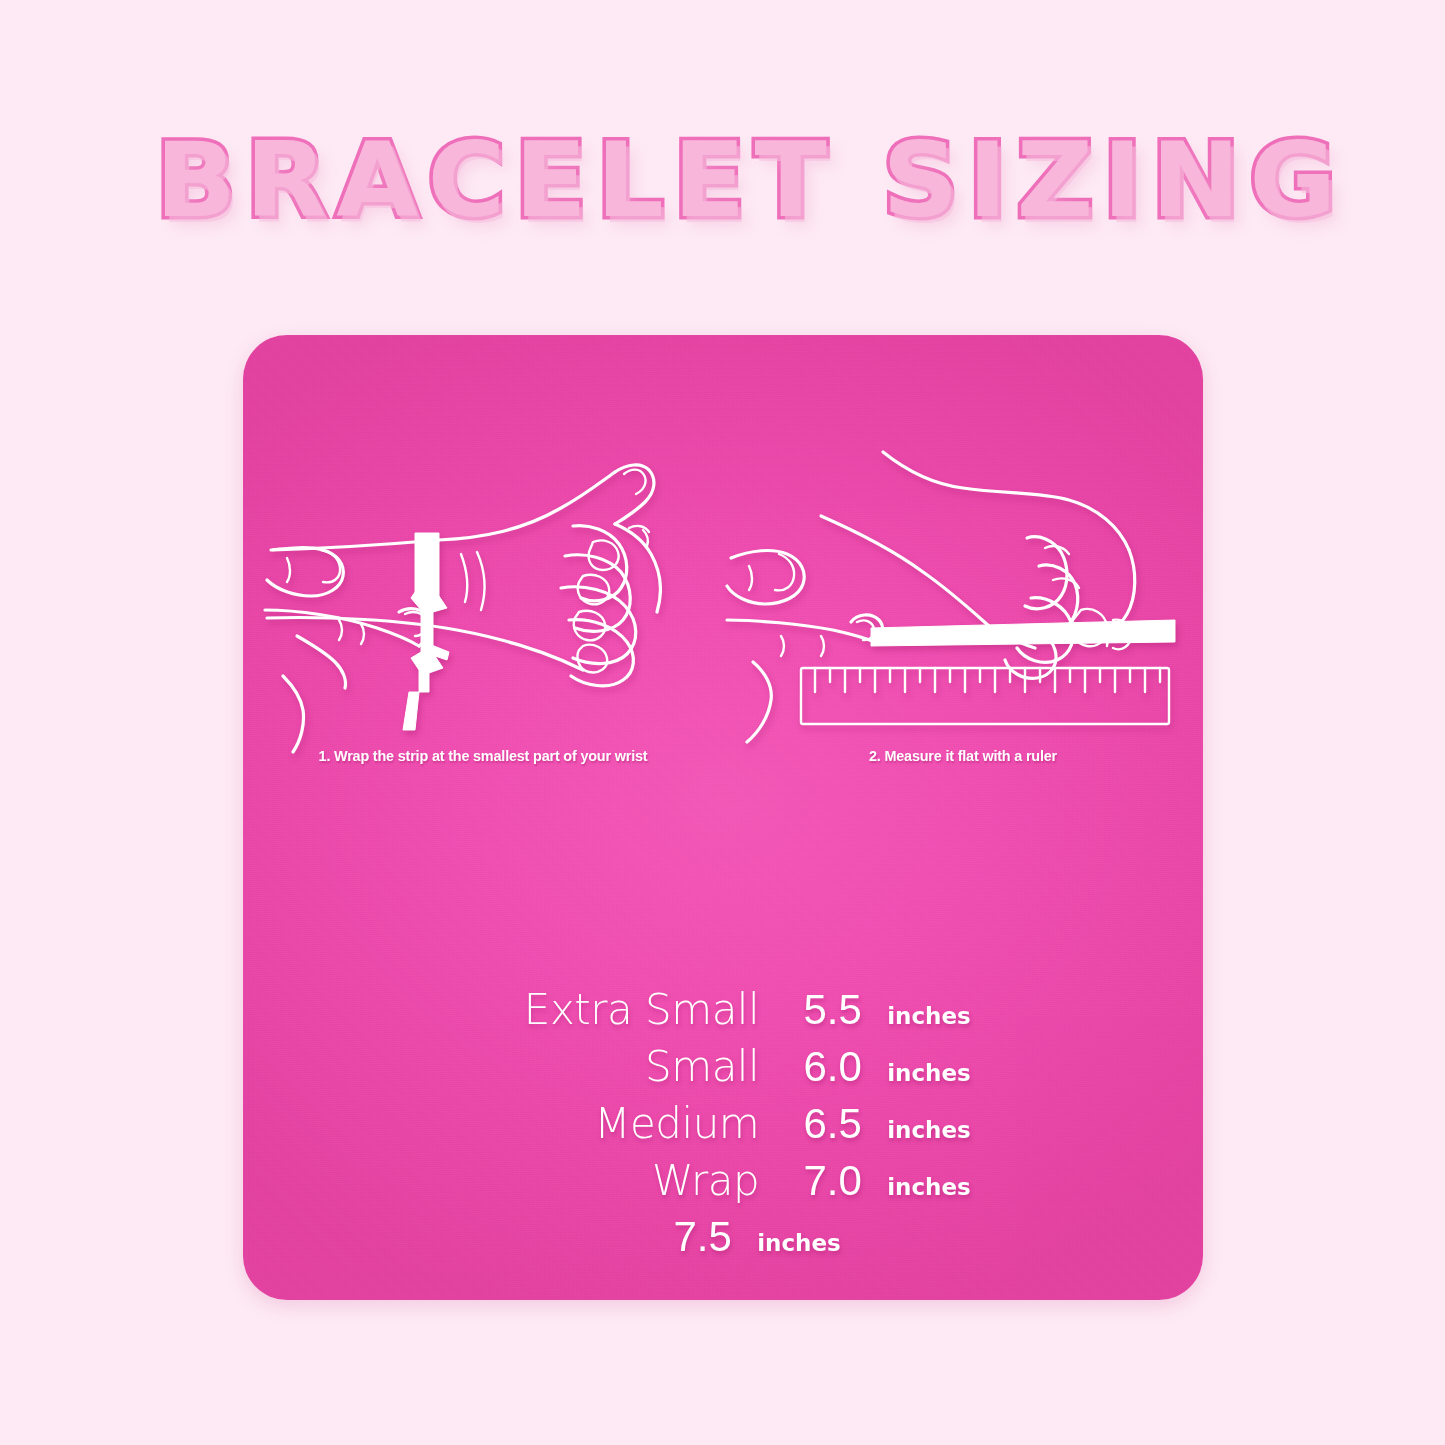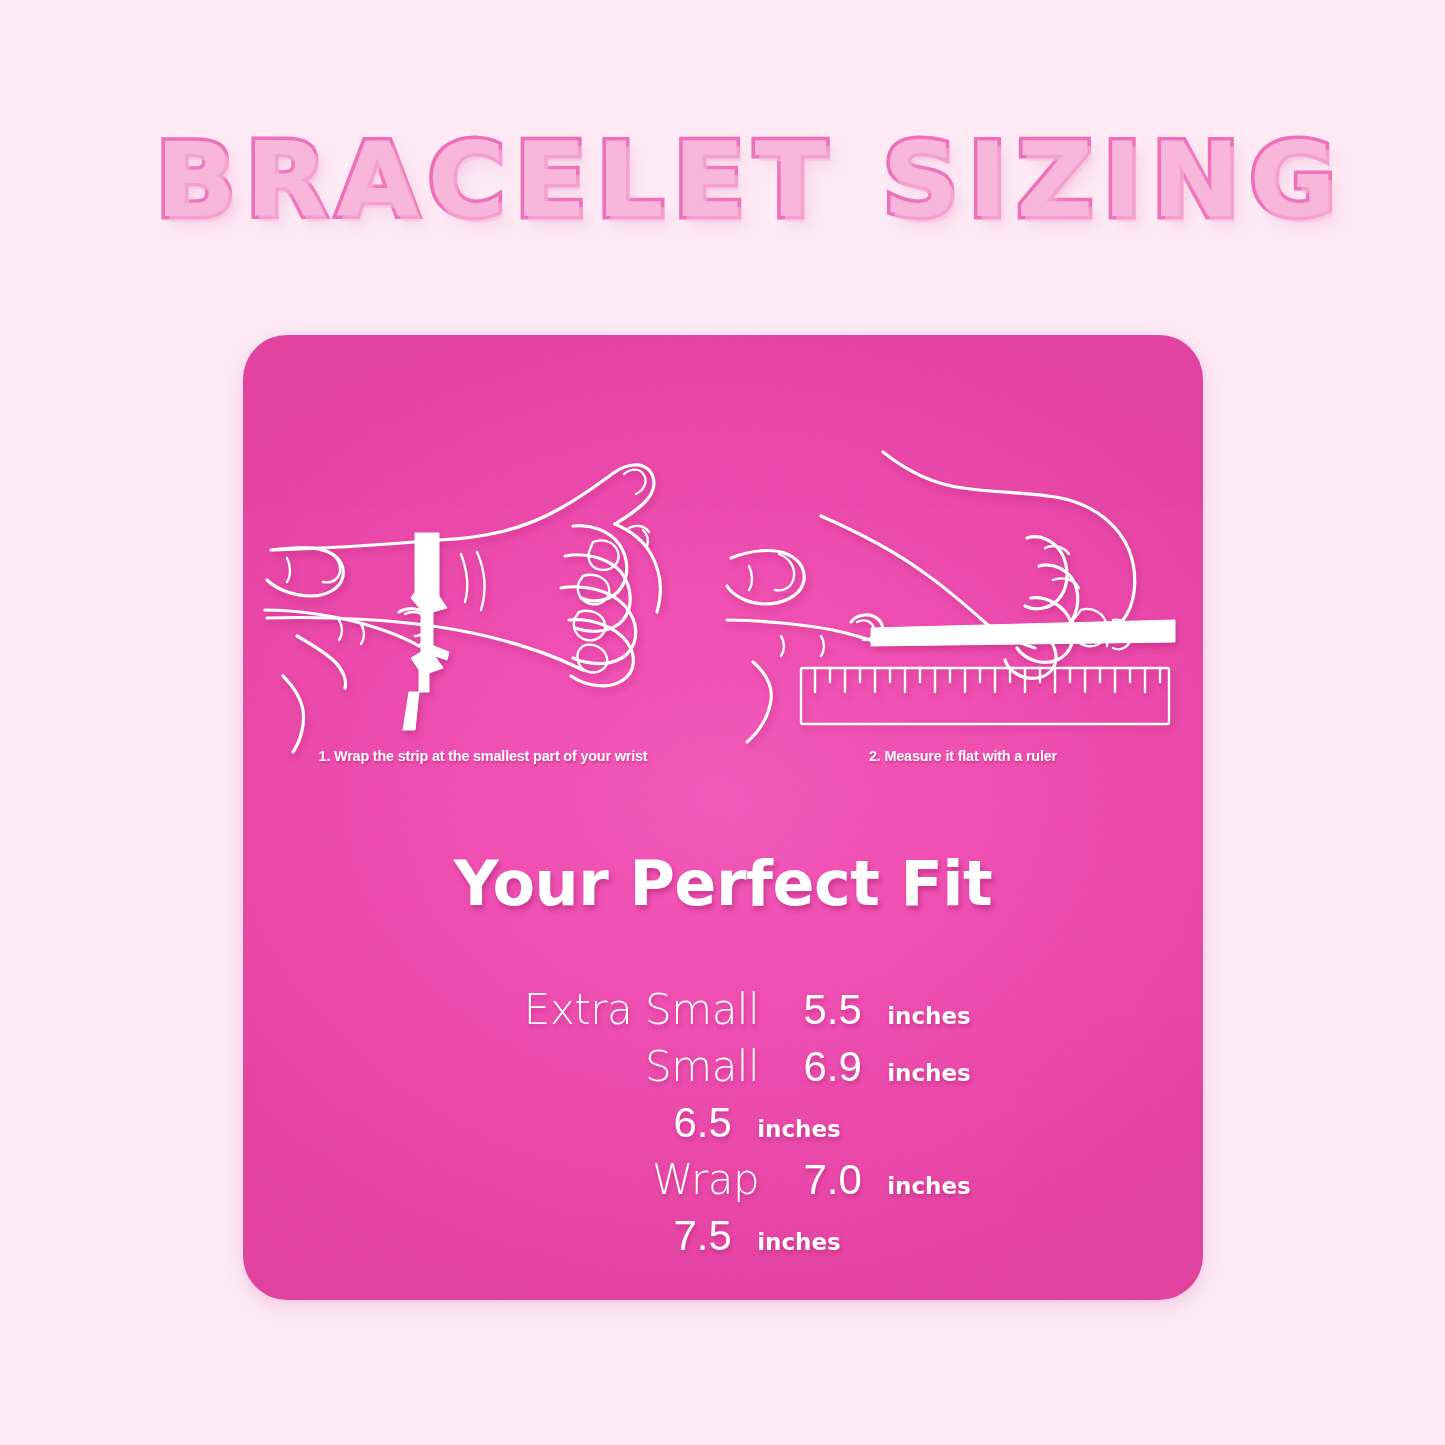--- a/index.html
+++ b/index.html
@@ -290,34 +290,34 @@
         </g>
       </svg>
     </div>
   </div>
 
   <div class="captions">
     <div class="caption">1. Wrap the strip at the smallest part of your wrist</div>
     <div class="caption">2. Measure it flat with a ruler</div>
   </div>
 
-  <div class="headline">Your Perfect Fit</div>
 
   <div class="sizes">
     <div class="size-row">
       <span class="size-label">Extra Small</span>
       <span class="size-value">5.5</span>
       <span class="size-unit">inches</span>
     </div>
     <div class="size-row">
       <span class="size-label">Small</span>
-      <span class="size-value">6.9</span>
-      <span class="size-unit">inches</span>
-    </div>
-    <div class="size-row">
+      <span class="size-value">6.0</span>
+      <span class="size-unit">inches</span>
+    </div>
+    <div class="size-row">
+      <span class="size-label">Medium</span>
       <span class="size-value">6.5</span>
       <span class="size-unit">inches</span>
     </div>
     <div class="size-row">
       <span class="size-label">Wrap</span>
       <span class="size-value">7.0</span>
       <span class="size-unit">inches</span>
     </div>
     <div class="size-row">
       <span class="size-value">7.5</span>

